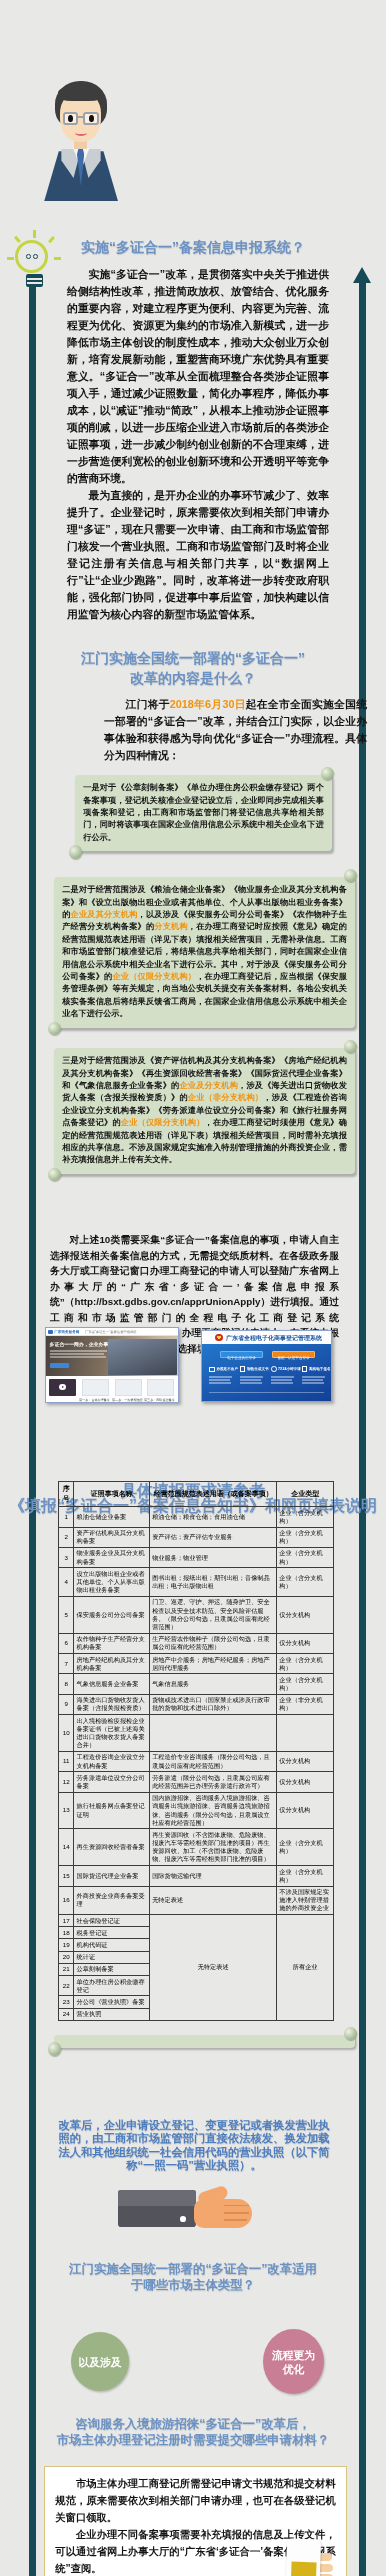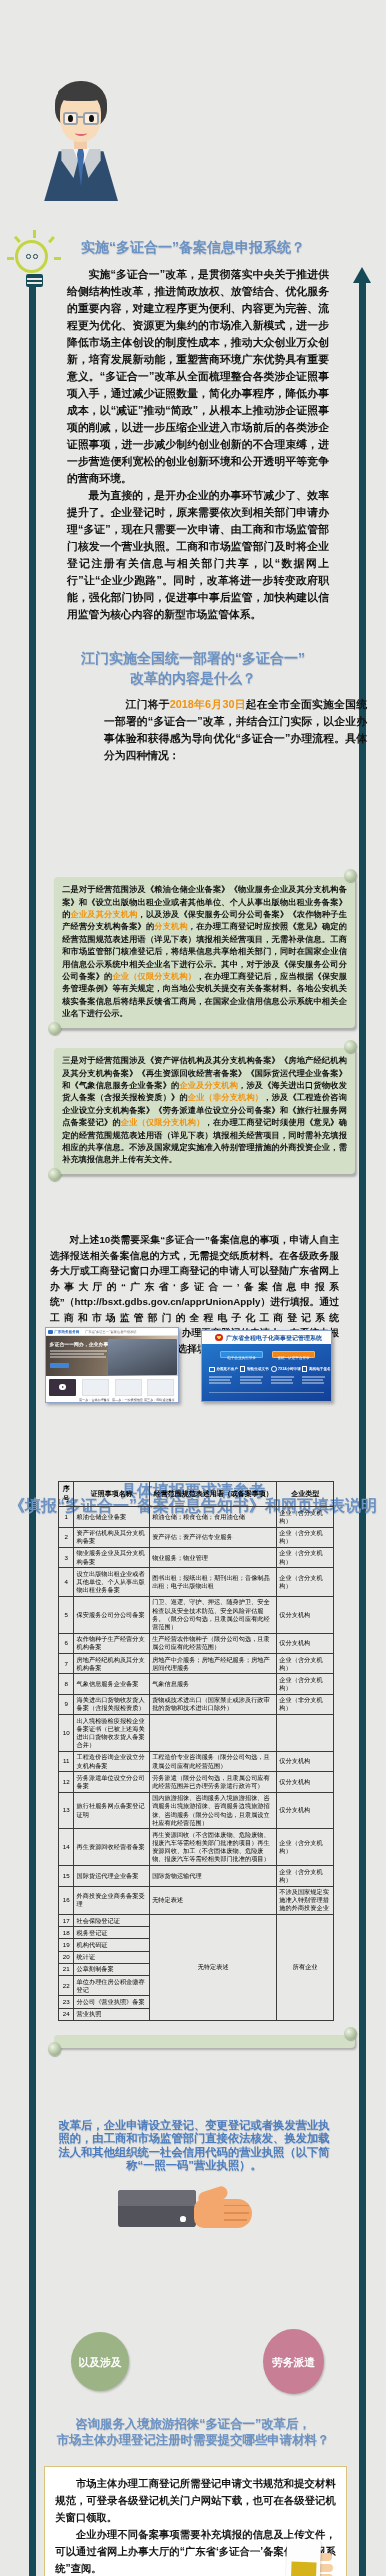--- a/index.html
+++ b/index.html
@@ -79,20 +79,25 @@
     <p>最为直接的，是开办企业的办事环节减少了、效率提升了。企业登记时，原来需要依次到相关部门申请办理“多证”，现在只需要一次申请、由工商和市场监管部门核发一个营业执照。工商和市场监管部门及时将企业登记注册有关信息与相关部门共享，以“数据网上行”让“企业少跑路”。同时，改革将进一步转变政府职能，强化部门协同，促进事中事后监管，加快构建以信用监管为核心内容的新型市场监管体系。</p>
   </div>
 
   <div class="h-blue" style="top:649px;font-size:14px;line-height:19.6px;">江门实施全国统一部署的“多证合一”
 改革的内容是什么？</div>
 
   <div class="para" style="left:64px;top:696px;width:263px;font-size:10.8px;line-height:17px;margin-left:40px;">
     <p><span>江门将于</span><span class="hl-orange">2018年6月30日</span><span>起在全市全面实施全国统一部署的“多证合一”改革，并结合江门实际，以企业办事体验和获得感为导向优化“多证合一”办理流程。具体分为四种情况：</span></p>
   </div>
 
+  <div class="gbox" style="left:75px;top:775px;width:257px;padding:7.2px 8.2px;">
+    <div class="curl" style="right:-2.1px;top:-8.2px;"></div>
+    <div class="curl" style="left:-6.2px;bottom:-7.2px;"></div>
+    <span><span>一是对于《公章刻制备案》《单位办理住房公积金缴存登记》两个备案事项，登记机关核准企业登记设立后，企业即同步完成相关事项备案和登记，由工商和市场监管部门将登记信息共享给相关部门，同时将该事项在国家企业信用信息公示系统中相关企业名下进行公示。</span></span>
+  </div>
 
   <div class="gbox" style="left:54px;top:877px;width:301px;padding:7.2px 8.2px;">
     <div class="curl" style="right:-2.1px;top:-8.2px;"></div>
     <div class="curl" style="left:-6.2px;bottom:-7.2px;"></div>
     <span><span>二是对于经营范围涉及《粮油仓储企业备案》《物业服务企业及其分支机构备案》和《设立出版物出租企业或者其他单位、个人从事出版物出租业务备案》的</span><span class="hl-orange">企业及其分支机构</span><span>，以及涉及《保安服务公司分公司备案》《农作物种子生产经营分支机构备案》的</span><span class="hl-orange">分支机构</span><span>，在办理工商登记时应按照《意见》确定的经营范围规范表述用语（详见下表）填报相关经营项目，无需补录信息。工商和市场监管部门核准登记后，将结果信息共享给相关部门，同时在国家企业信用信息公示系统中相关企业名下进行公示。其中，对于涉及《保安服务公司分公司备案》的</span><span class="hl-orange">企业（仅限分支机构）</span><span>，在办理工商登记后，应当根据《保安服务管理条例》等有关规定，向当地公安机关提交有关备案材料。各地公安机关核实备案信息后将结果反馈省工商局，在国家企业信用信息公示系统中相关企业名下进行公示。</span></span>
   </div>
 
   <div class="gbox" style="left:54px;top:1048px;width:301px;padding:7.2px 8.2px;">
     <div class="curl" style="right:-2.1px;top:-8.2px;"></div>
     <div class="curl" style="left:-6.2px;bottom:-7.2px;"></div>
@@ -324,33 +329,35 @@
     <div class="abs" style="left:0;top:7.2px;width:78px;height:37px;background:#53535b;border-radius:3.1px;"></div>
     <div class="abs" style="left:0;top:7.2px;width:78px;height:15.5px;background:#6b6b73;border-radius:3.1px 3.1px 0 0;"></div>
     <div class="abs" style="left:62px;top:33px;width:5.7px;height:5.7px;background:#fff;border-radius:50%;"></div>
     <div class="abs" style="left:76px;top:15.5px;width:58px;height:29px;background:#f4a76c;border-radius:12.4px 18.5px 18.5px 12.4px;"></div>
     <div class="abs" style="left:80px;top:6.2px;width:30px;height:13.4px;background:#f4a76c;border-radius:8.2px;transform:rotate(-18deg);"></div>
     <div class="abs" style="left:106px;top:21.6px;width:25px;height:1.5px;background:#e08c4d;"></div>
     <div class="abs" style="left:106px;top:29px;width:25px;height:1.5px;background:#e08c4d;"></div>
     <div class="abs" style="left:106px;top:36px;width:23px;height:1.5px;background:#e08c4d;"></div>
   </div>
 
+  <div class="h-blue" style="top:2261px;font-size:12.4px;line-height:16px;">江门实施全国统一部署的“多证合一”改革适用
+于哪些市场主体类型？</div>
 
   <div class="ellipse" style="left:71px;top:2332px;width:58px;height:59px;background:#9cb485;font-size:10.8px;line-height:14px;padding:5.2px;">
     <span>以及涉及</span>
   </div>
   <div class="ellipse" style="left:263px;top:2329px;width:61px;height:65px;background:#c87e95;font-size:10.8px;line-height:14px;padding:5.2px;">
-    <span>劳务派遣</span>
+    <span>流程更为优化</span>
   </div>
 
   <div class="h-blue" style="top:2416px;font-size:12.4px;line-height:16px;">咨询服务入境旅游招徕“多证合一”改革后，
 市场主体办理登记注册时需要提交哪些申请材料？</div>
 
   <div class="wbox" style="left:44px;top:2466px;width:303px;border:0.5px solid #d9c380;padding:8.2px 10.3px;font-size:10.3px;line-height:17px;text-align:justify;">
-    <p style="margin:0;text-indent:2em;">市场主体办理工商登记所需登记申请文书规范和提交材料规范，可登录各级登记机关门户网站下载，也可在各级登记机关窗口领取。</p>
+    <p style="margin:0;text-indent:2em;">市场主体办理工商登记所需登记申请文书规范和提交材料规范，原来需要依次到相关部门申请办理，也可在各级登记机关窗口领取。</p>
     <p style="margin:0;text-indent:2em;">企业办理不同备案事项需要补充填报的信息及上传文件，可以通过省网上办事大厅的“广东省‘多证合一’备案信息申报系统”查阅。</p>
   </div>
 
   <div class="abs" style="left:278px;top:2539px;width:57px;height:82px;">
     <div class="abs" style="left:30px;top:14.4px;width:24px;height:7.7px;background:#f6cfa2;border-radius:4.1px;"></div>
     <div class="abs" style="left:30px;top:25px;width:25px;height:7.7px;background:#f6cfa2;border-radius:4.1px;"></div>
     <div class="abs" style="left:30px;top:35px;width:25px;height:7.7px;background:#f6cfa2;border-radius:4.1px;"></div>
 
     <div class="abs" style="left:8.2px;top:0;width:34px;height:67px;background:#fdfdfd;border-radius:5.2px;box-shadow:0.5px 1px 2.1px rgba(0,0,0,.25);transform:rotate(2deg);"></div>
     <div class="abs" style="left:13px;top:23px;width:25px;height:33px;background:#d7b31b;transform:rotate(2deg);"></div>

